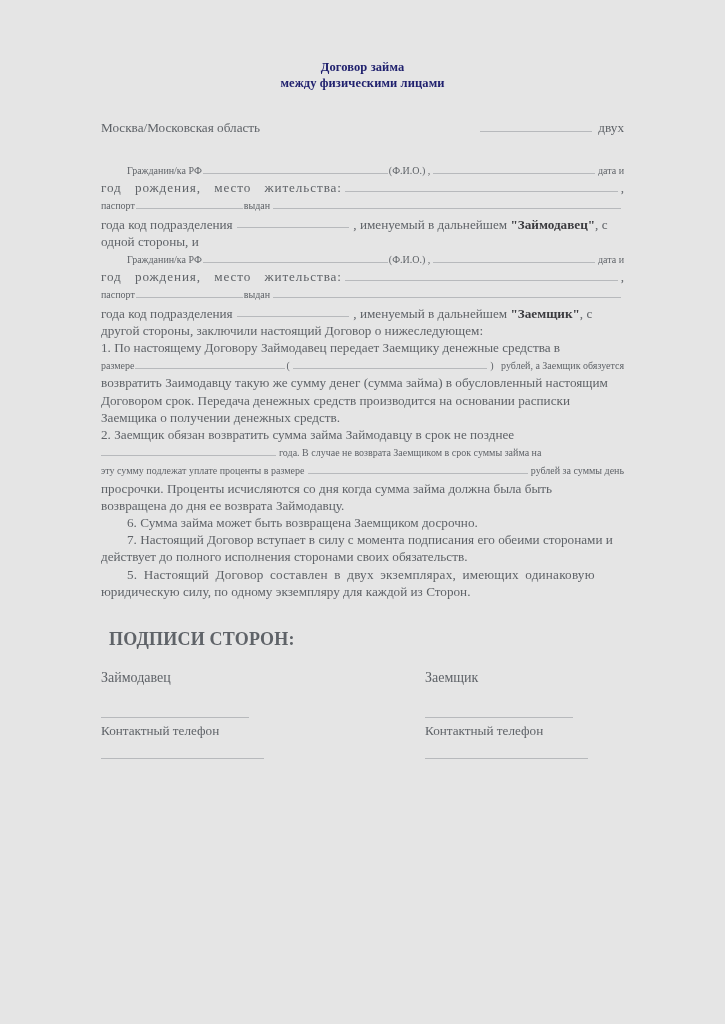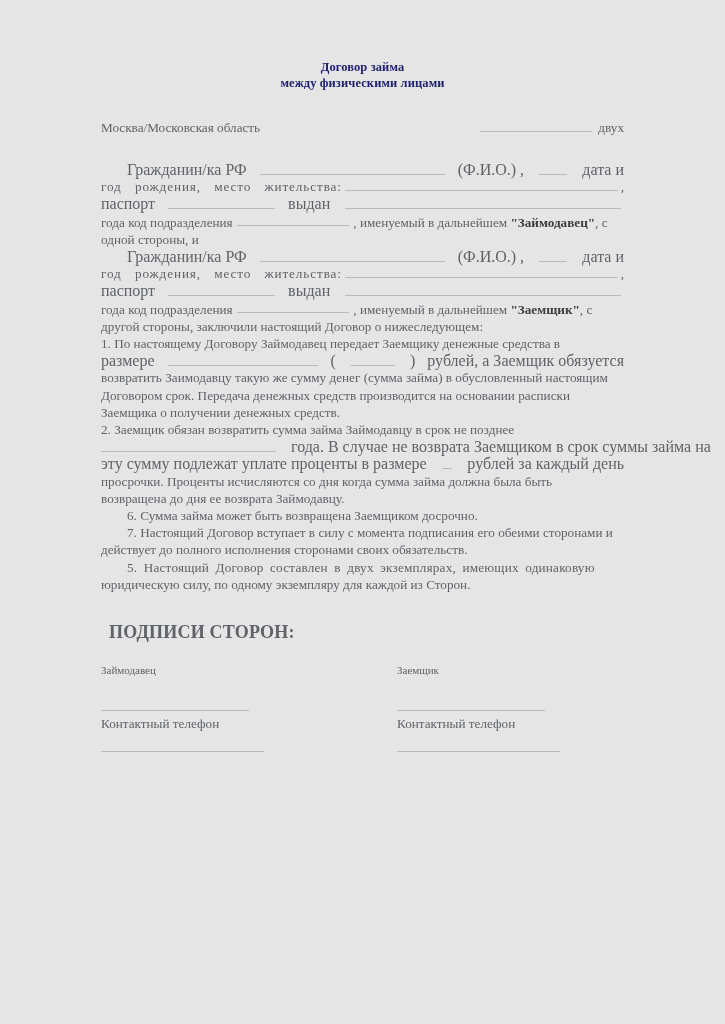--- a/index.html
+++ b/index.html
@@ -99,24 +99,23 @@
   .b-fio    { width: 185px; }
   .b-pass   { width: 107px; }
   .b-code   { width: 112px; }
   .b-sum    { width: 150px; }
 
   
   .frow {
     display: flex;
     align-items: baseline;
     width: 100%;
-    font-size: 16px;
+    font-size: 10px;
     line-height: 17.2px;
     white-space: nowrap;
-    gap: 12px;
   }
   .frow .grow {
     flex: 1 1 auto;
     border-bottom: 1px solid #b7b9bc;
     height: 12px;
     margin: 0 3px;
   }
   .frow .pad-left { padding-left: 26px; }
   .sp { white-space: pre; }
 
@@ -142,23 +141,23 @@
     color: #5f6368;
   }
   .sig-grid {
     display: flex;
     margin-top: 21px;
   }
   .sig-col {
     width: 296px;
     flex: 0 0 296px;
   }
-  .sig-col.second { width: 227px; flex: 0 0 227px; }
+  .sig-col.second { width: 227px; flex: 0 0 227px; margin-left: 28px; }
   .sig-role {
-    font-size: 11px;
+    font-size: 14px;
     line-height: 17px;
     color: #5f6368;
   }
   .sig-rule {
     border-bottom: 1px solid #b7b9bc;
     width: 148px;
     height: 0;
     margin-top: 31px;
   }
   .sig-caption {
@@ -275,21 +274,21 @@
 
       <div>
         <p class="para hang" style="text-align:justify;">2.  Заемщик обязан возвратить сумма займа Займодавцу в срок не позднее</p>
         <div class="frow">
           <span class="grow" style="flex:0 0 175px;margin-left:0;"></span>
           <span class="sp">года. В случае не возврата Заемщиком в срок суммы займа на</span>
         </div>
         <div class="frow">
           <span>эту сумму подлежат уплате проценты в размере</span>
           <span class="grow"></span>
-          <span class="sp">рублей за каждый день</span>
+          <span class="sp">рублей за суммы день</span>
         </div>
         <p class="para hang">просрочки. Проценты исчисляются со дня когда сумма займа должна была быть</p>
         <p class="para hang">возвращена до дня ее возврата Займодавцу.</p>
       </div>
 
       <p class="para hang" style="text-indent:26px;">6.  Сумма займа может быть возвращена Заемщиком досрочно.</p>
 
       <div>
         <p class="para hang" style="text-indent:26px;">7.  Настоящий Договор вступает в силу с момента подписания его обеими сторонами и</p>
         <p class="para hang">действует до полного исполнения сторонами своих обязательств.</p>

